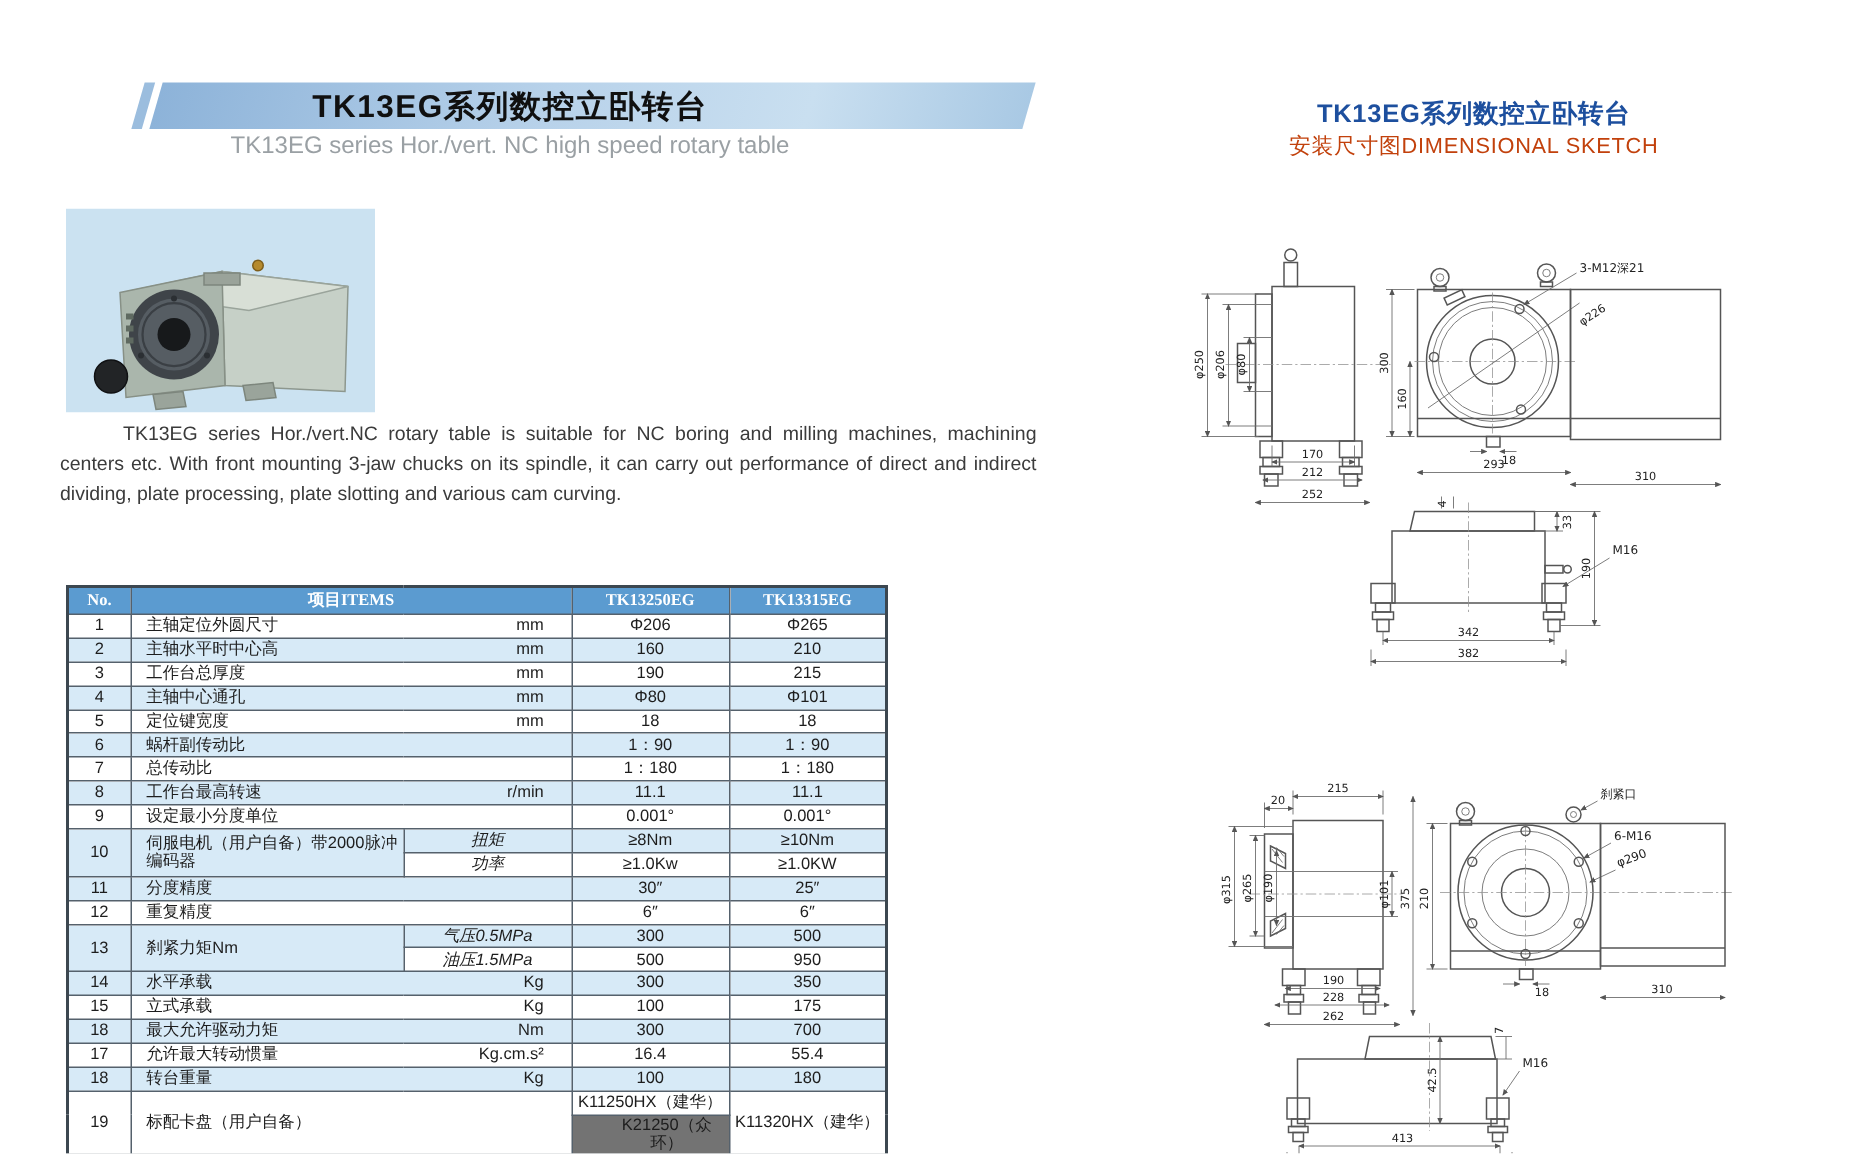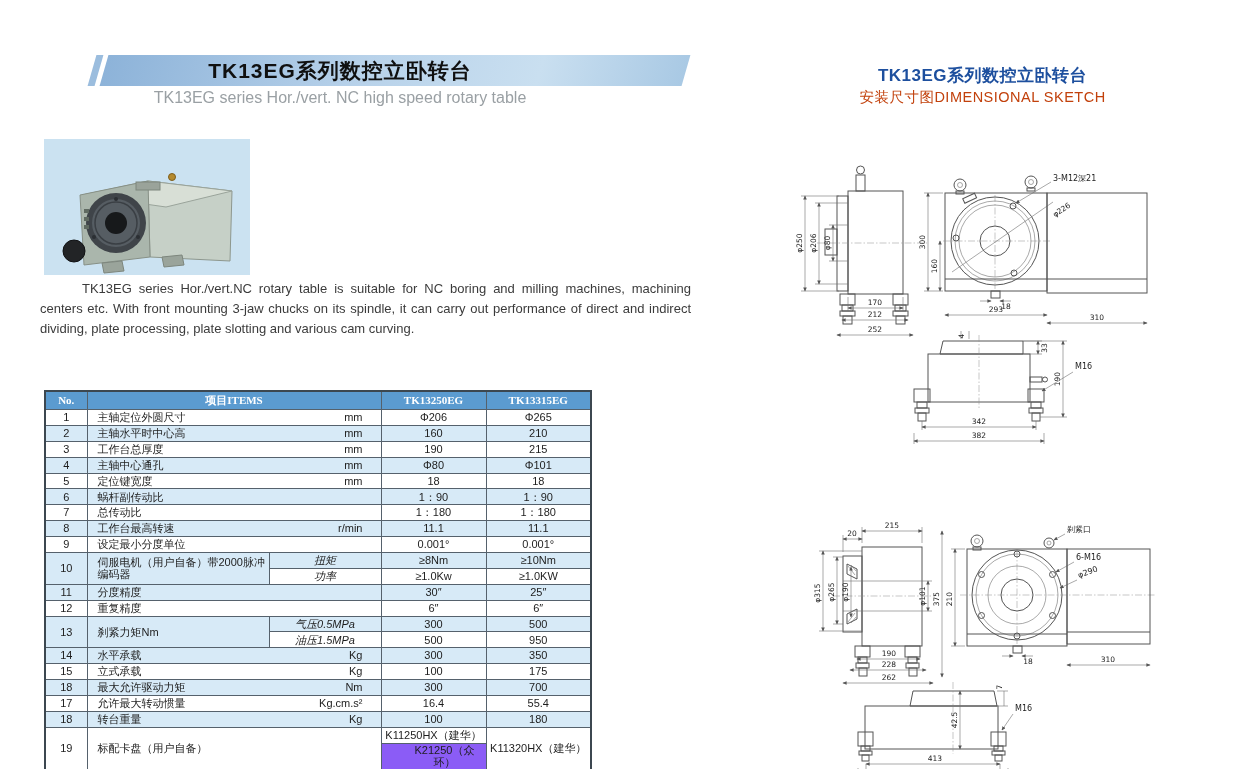--- a/index.html
+++ b/index.html
@@ -33,21 +33,21 @@
   .spec{position:absolute;left:44px;top:361px;width:546px;border-collapse:collapse;
     font-size:11px;color:#1d1d1d;table-layout:fixed;border:2px solid #3c4750;}
   .spec th,.spec td{border:1px solid #55616c;height:14.9px;padding:0 2px;
     line-height:1.15;text-align:center;overflow:hidden;}
   .spec th{background:#5b9bd0;color:#fff;font-weight:bold;height:17px;font-family:Liberation Serif, serif;}
   .spec td.item{text-align:left;padding-left:10px;}
   .spec td.sub{text-align:center;font-style:italic;}
   .spec .unit{float:right;margin-right:16px;}
   .spec tr.r-alt td{background:#d7eaf7;}
   .spec td.mg{background:#ffffff;}
-  .spec td.shade{background:#8b5cf6;padding-left:24px;}
+  .spec td.shade{background:#737373;padding-left:24px;}
 
   .notes{position:absolute;left:44px;top:734px;font-size:11.5px;line-height:19px;
     color:#2a2a2a;font-weight:500;}
 
   
   .dwg{position:absolute;}
   .dwg .ol{fill:none;stroke:#555555;stroke-width:1;}
   .dwg .tl{fill:none;stroke:#6e6e6e;stroke-width:0.6;}
   .dwg .cl{fill:none;stroke:#8f8f8f;stroke-width:0.5;stroke-dasharray:7 2 1.5 2;}
   .dwg text{font-size:7.5px;fill:#222;text-anchor:middle;font-family:"DejaVu Sans",sans-serif;}

